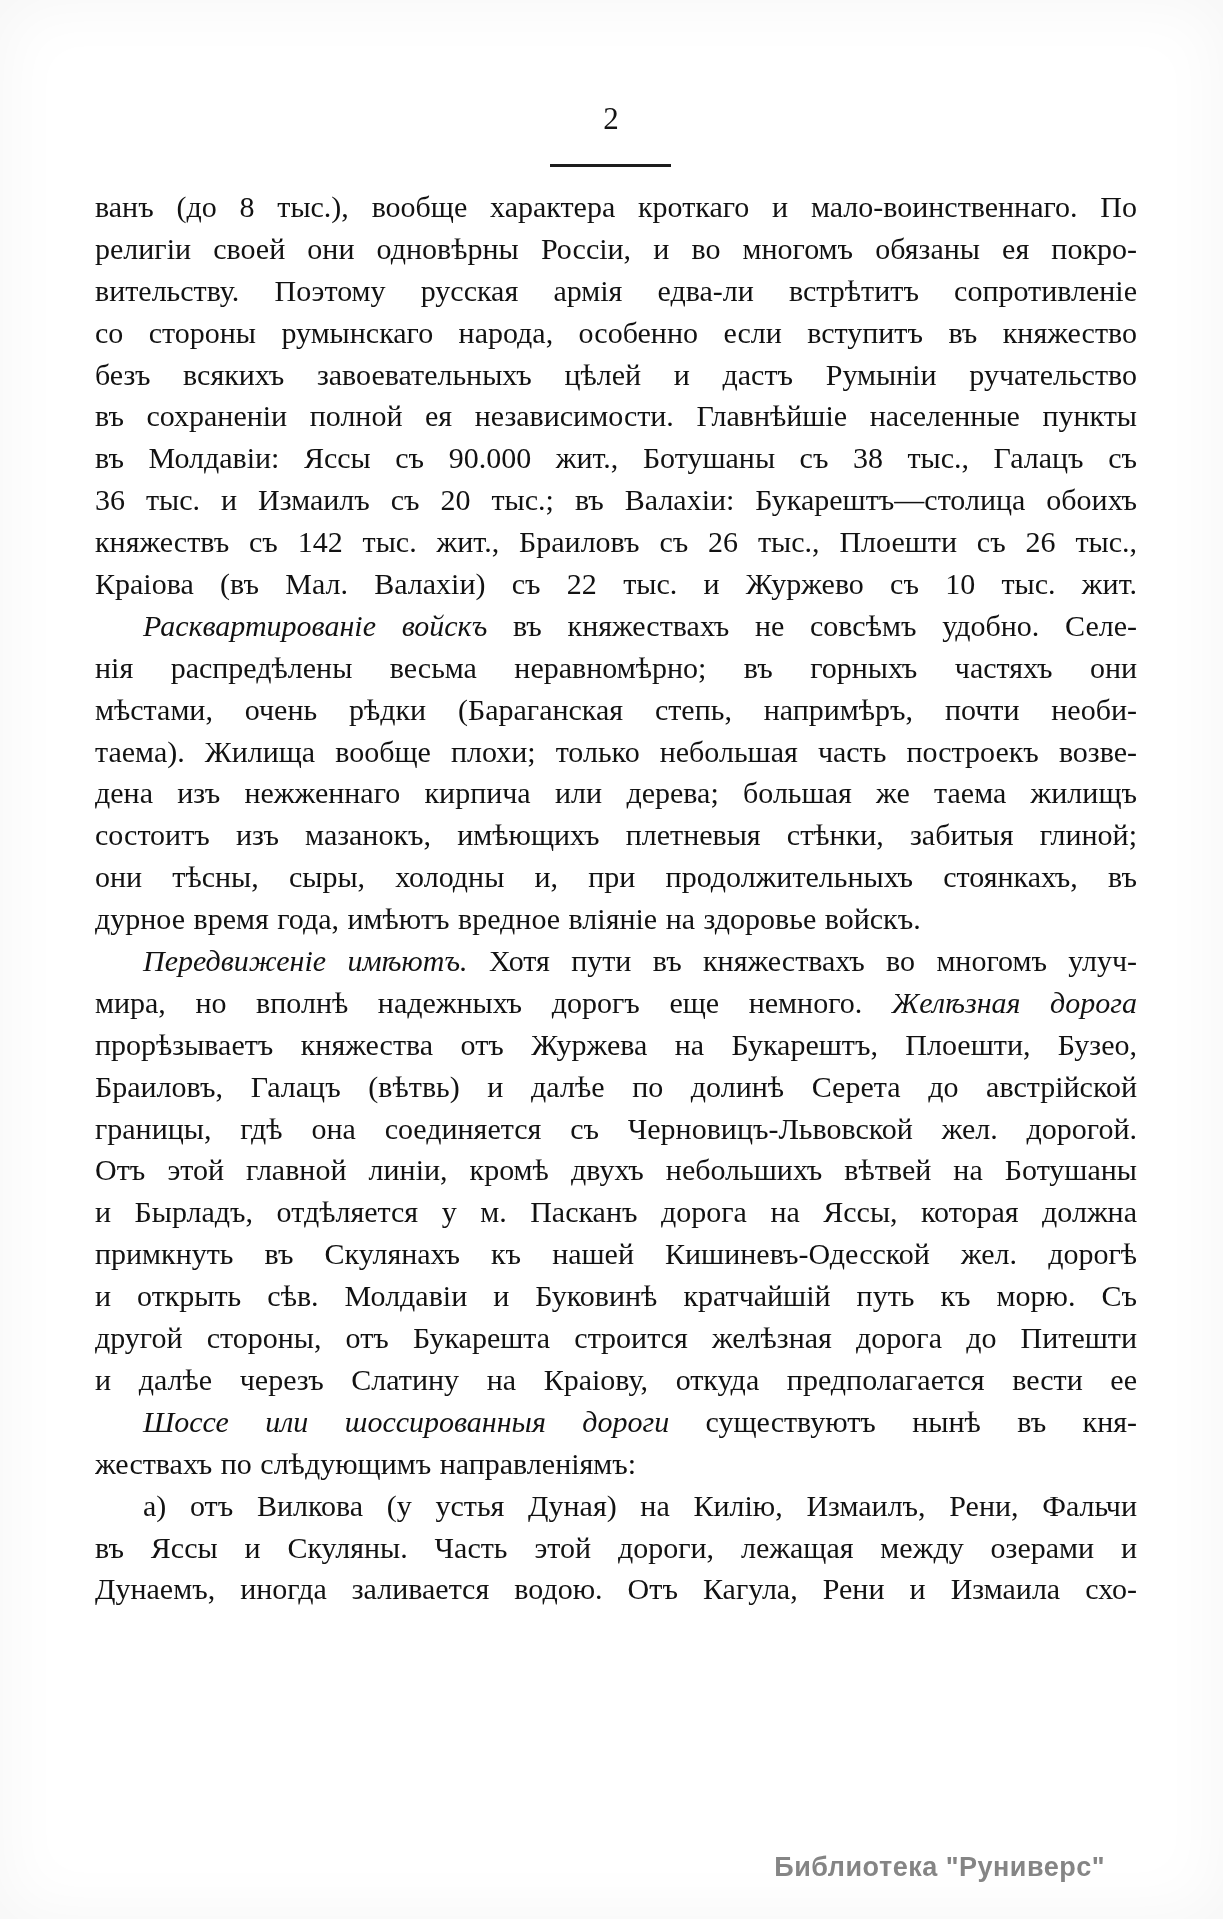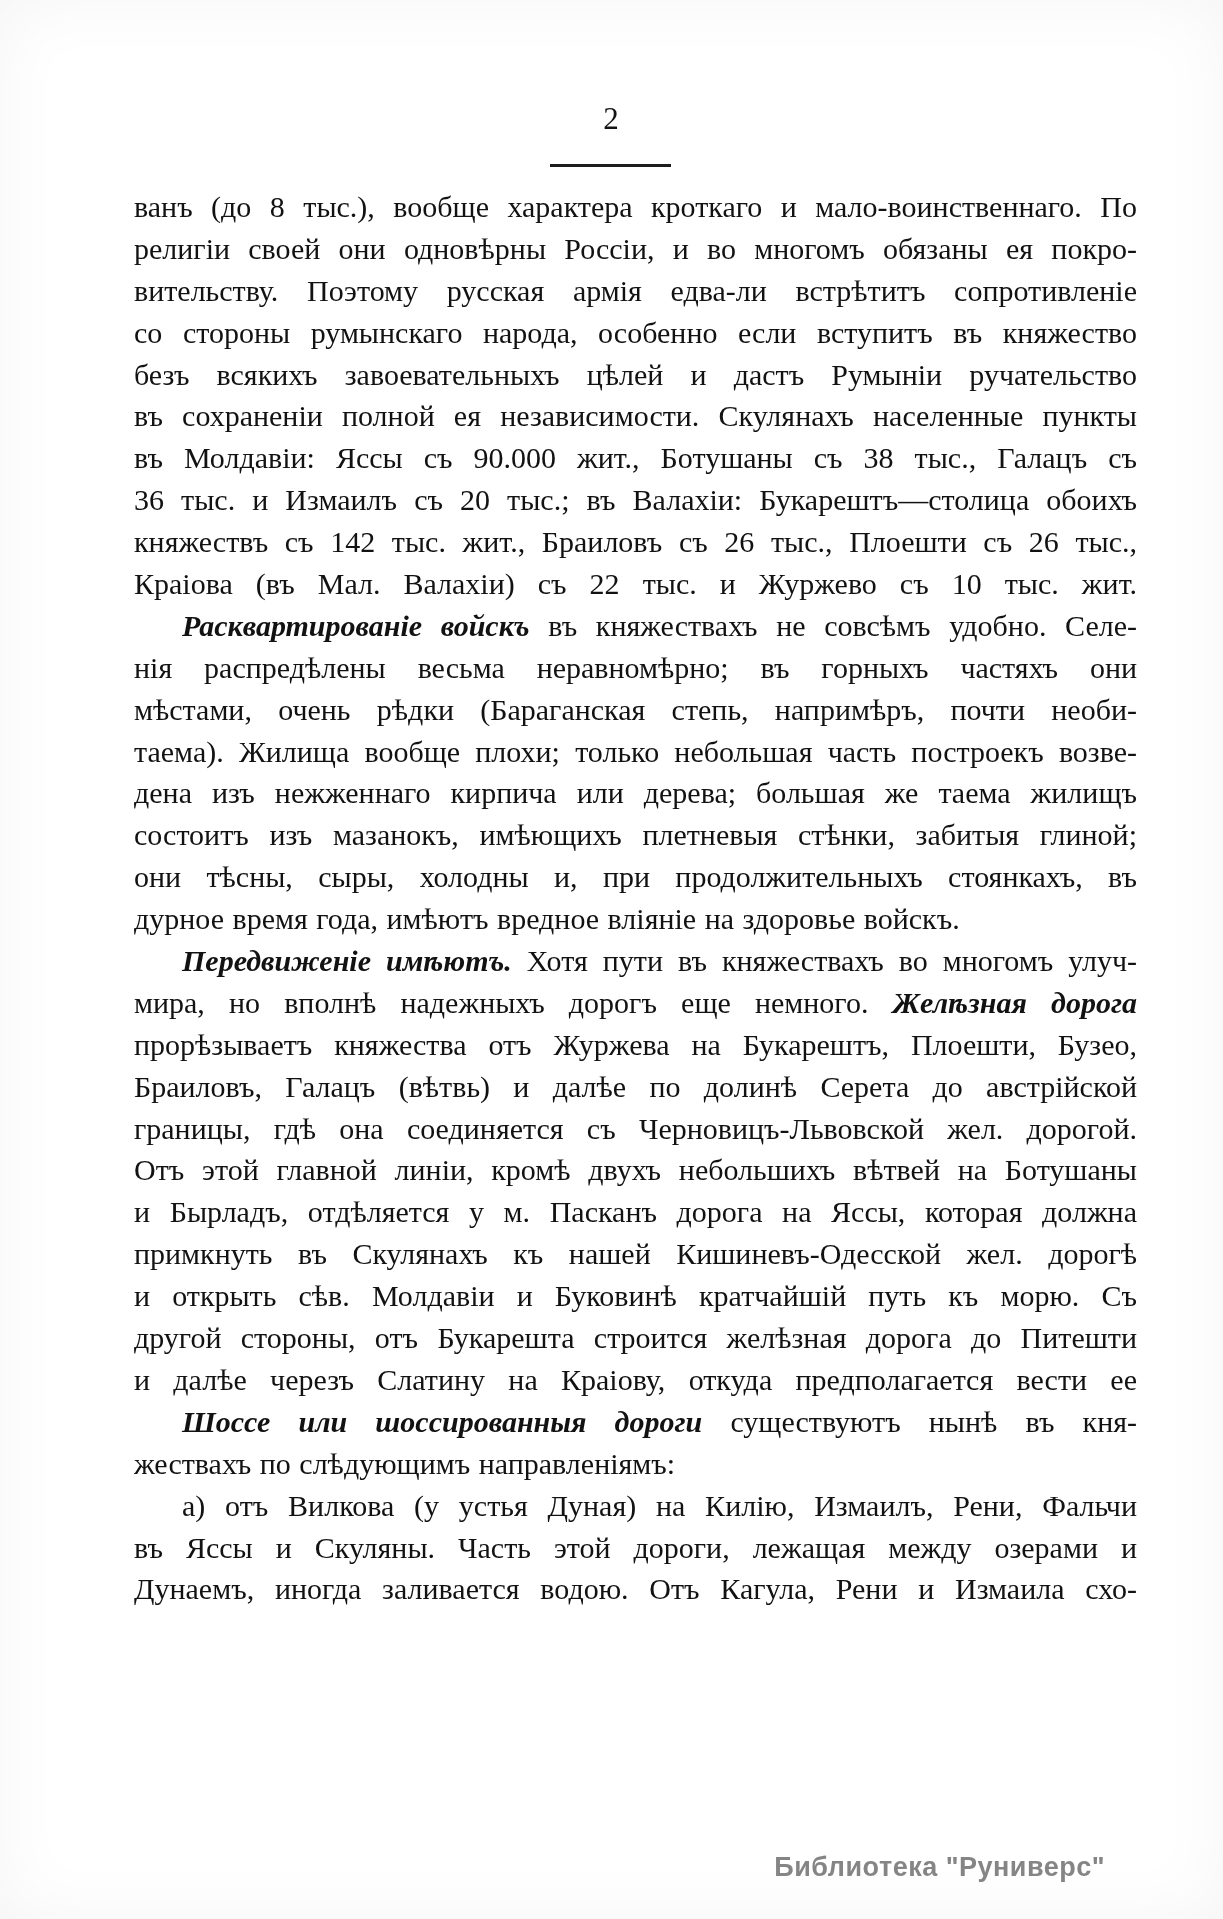--- a/index.html
+++ b/index.html
@@ -46,33 +46,31 @@
     width: 1042px;
     font-size: 30px;
     line-height: 41.9px;
     color: #121212;
   }
   .text-block .line {
     height: 41.9px;
     overflow: hidden;
     text-align: left;
     word-spacing: 1px;
-    margin-left: 39px;
   }
   .text-block .line.j {
     text-align: justify;
     text-align-last: justify;
     text-justify: inter-word;
   }
   .text-block .line.ind {
     text-indent: 48px;
   }
   .text-block .it {
     font-style: italic;
-    font-weight: bold;
   }
   .watermark {
     position: absolute;
     top: 1852px;
     left: 0;
     width: 1105px;
     text-align: right;
     font-family: "Liberation Sans", sans-serif;
     font-weight: 700;
     font-size: 27px;
@@ -85,21 +83,21 @@
 
 <div class="scan-page">
   <div class="page-number">2</div>
   <div class="page-number-rule"></div>
   <div class="text-block">
       <div class="line j"><span>ванъ (до 8 тыс.), вообще характера кроткаго и мало-воинственнаго. По</span></div>
       <div class="line j"><span>религіи своей они одновѣрны Россіи, и во многомъ обязаны ея покро-</span></div>
       <div class="line j"><span>вительству. Поэтому русская армія едва-ли встрѣтитъ сопротивленіе</span></div>
       <div class="line j"><span>со стороны румынскаго народа, особенно если вступитъ въ княжество</span></div>
       <div class="line j"><span>безъ всякихъ завоевательныхъ цѣлей и дастъ Румыніи ручательство</span></div>
-      <div class="line j"><span>въ сохраненіи полной ея независимости. Скулянахъ населенные пункты</span></div>
+      <div class="line j"><span>въ сохраненіи полной ея независимости. Главнѣйшіе населенные пункты</span></div>
       <div class="line j"><span>въ Молдавіи: Яссы съ 90.000 жит., Ботушаны съ 38 тыс., Галацъ съ</span></div>
       <div class="line j"><span>36 тыс. и Измаилъ съ 20 тыс.; въ Валахіи: Букарештъ—столица обоихъ</span></div>
       <div class="line j"><span>княжествъ съ 142 тыс. жит., Браиловъ съ 26 тыс., Плоешти съ 26 тыс.,</span></div>
       <div class="line j"><span>Краіова (въ Мал. Валахіи) съ 22 тыс. и Журжево съ 10 тыс. жит.</span></div>
       <div class="line j ind"><span class="it">Расквартированіе войскъ</span><span> въ княжествахъ не совсѣмъ удобно. Селе-</span></div>
       <div class="line j"><span>нія распредѣлены весьма неравномѣрно; въ горныхъ частяхъ они</span></div>
       <div class="line j"><span>мѣстами, очень рѣдки (Бараганская степь, напримѣръ, почти необи-</span></div>
       <div class="line j"><span>таема). Жилища вообще плохи; только небольшая часть построекъ возве-</span></div>
       <div class="line j"><span>дена изъ нежженнаго кирпича или дерева; большая же таема жилищъ</span></div>
       <div class="line j"><span>состоитъ изъ мазанокъ, имѣющихъ плетневыя стѣнки, забитыя глиной;</span></div>

